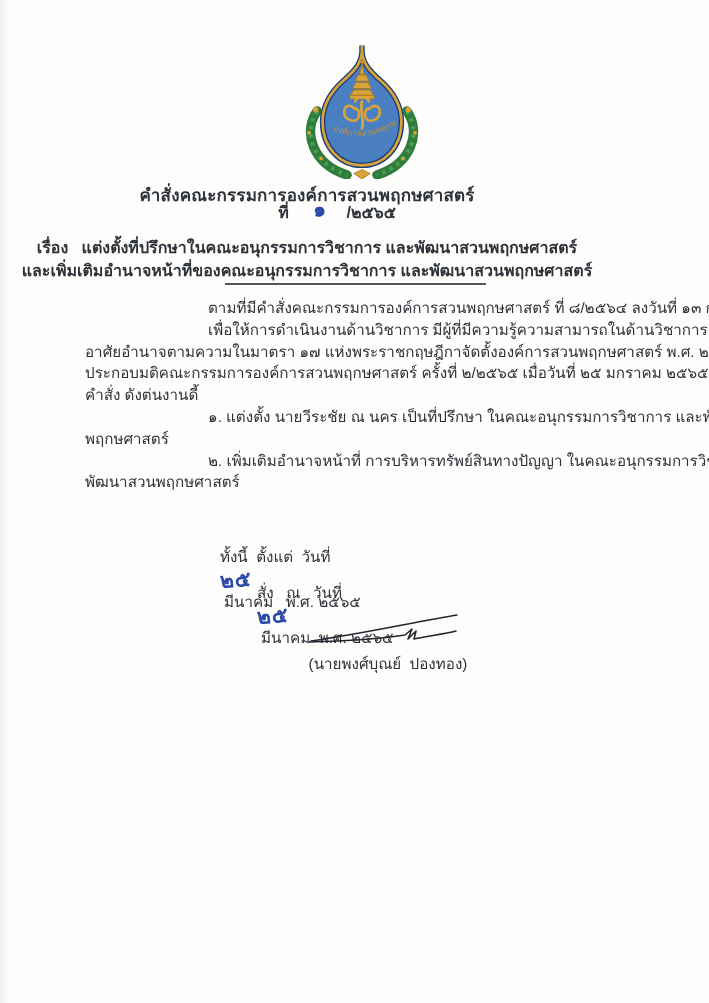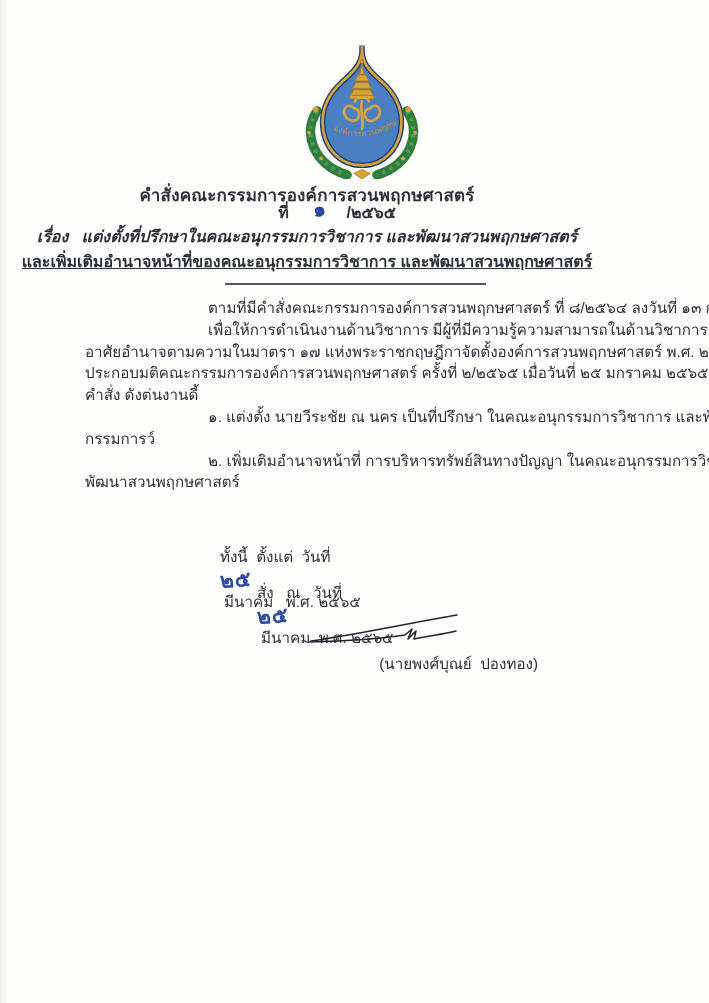--- a/index.html
+++ b/index.html
@@ -18,38 +18,38 @@
     pointer-events:none;
   }
   .emblem{position:absolute;left:293px;top:43px;width:138px;height:136px;}
   .centerline{position:absolute;left:0;width:614px;text-align:center;white-space:pre;}
   .title{top:181px;font-size:17px;font-weight:bold;letter-spacing:.2px;}
   .docno{top:200px;display:flex;justify-content:center;align-items:flex-start;
          padding-left:30px;font-size:16px;font-weight:bold;}
   .docno .gap1{width:24px;}
   .docno .gap2{width:20px;}
   .subject{font-size:16px;font-weight:bold;}
-  .subj1{top:224px;font-style:italic;}
-  .subj2{top:249px;text-decoration:underline;}
+  .subj1{top:235px;}
+  .subj2{top:258px;}
   .rule{position:absolute;top:283px;left:225px;width:261px;height:1.6px;
         background:#55565a;border:none;}
   .bodytext{position:absolute;left:85px;top:297px;width:560px;font-size:15.2px;}
   .bline{height:21.8px;line-height:21.8px;white-space:pre;}
   .indent{padding-left:123px;}
   .dateline{position:absolute;font-size:15.2px;white-space:pre;height:22px;line-height:22px;}
   .date1{left:203px;top:524px;}
   .date2{left:240px;top:560px;}
   .hand{
     color:#2a49a6;font-size:21px;font-weight:bold;line-height:20px;
     display:inline-block;transform:rotate(-4deg);position:relative;top:2px;
     letter-spacing:1px;font-family:"DejaVu Serif","Liberation Serif",serif;
   }
   .hand-docno{font-size:20px;top:-1px;transform:rotate(-8deg);}
   .sigstroke{position:absolute;left:305px;top:608px;width:160px;height:42px;}
-  .sigblock{position:absolute;left:238px;top:652px;width:300px;text-align:right;
+  .sigblock{position:absolute;left:238px;top:652px;width:300px;text-align:center;
             font-size:15.2px;}
   .signame{height:23px;line-height:23px;white-space:pre;}
   .sigtitle{height:23px;line-height:23px;white-space:pre;}
 </style>
 </head>
 <body>
 
 <div class="page">
 
   <svg class="emblem" viewBox="0 0 100 100">
@@ -112,21 +112,21 @@
 
   <div class="rule"></div>
 
   <div class="bodytext">
     <div class="bline indent">ตามที่มีคำสั่งคณะกรรมการองค์การสวนพฤกษศาสตร์ ที่ ๘/๒๕๖๔ ลงวันที่ ๑๓ กันยายน</div>
     <div class="bline indent">เพื่อให้การดำเนินงานด้านวิชาการ มีผู้ที่มีความรู้ความสามารถในด้านวิชาการ เพิ่มเติม และ</div>
     <div class="bline">อาศัยอำนาจตามความในมาตรา ๑๗ แห่งพระราชกฤษฎีกาจัดตั้งองค์การสวนพฤกษศาสตร์ พ.ศ. ๒๕๓๕</div>
     <div class="bline">ประกอบมติคณะกรรมการองค์การสวนพฤกษศาสตร์ ครั้งที่ ๒/๒๕๖๕ เมื่อวันที่ ๒๕ มกราคม ๒๕๖๕ จึงมี</div>
     <div class="bline">คำสั่ง ดังต่นงานดี้</div>
     <div class="bline indent">๑. แต่งตั้ง นายวีระชัย ณ นคร เป็นที่ปรึกษา ในคณะอนุกรรมการวิชาการ และพัฒนาสวน</div>
-    <div class="bline">กรรมการว์</div>
+    <div class="bline">พฤกษศาสตร์</div>
     <div class="bline indent">๒. เพิ่มเติมอำนาจหน้าที่ การบริหารทรัพย์สินทางปัญญา ในคณะอนุกรรมการวิชาการ และ</div>
     <div class="bline">พัฒนาสวนพฤกษศาสตร์</div>
   </div>
 
   <div class="dateline date1">
     <span>ทั้งนี้  ตั้งแต่  วันที่ </span>
     <span class="hand">๒๕</span>
     <span> มีนาคม   พ.ศ. ๒๕๖๕</span>
   </div>
 

